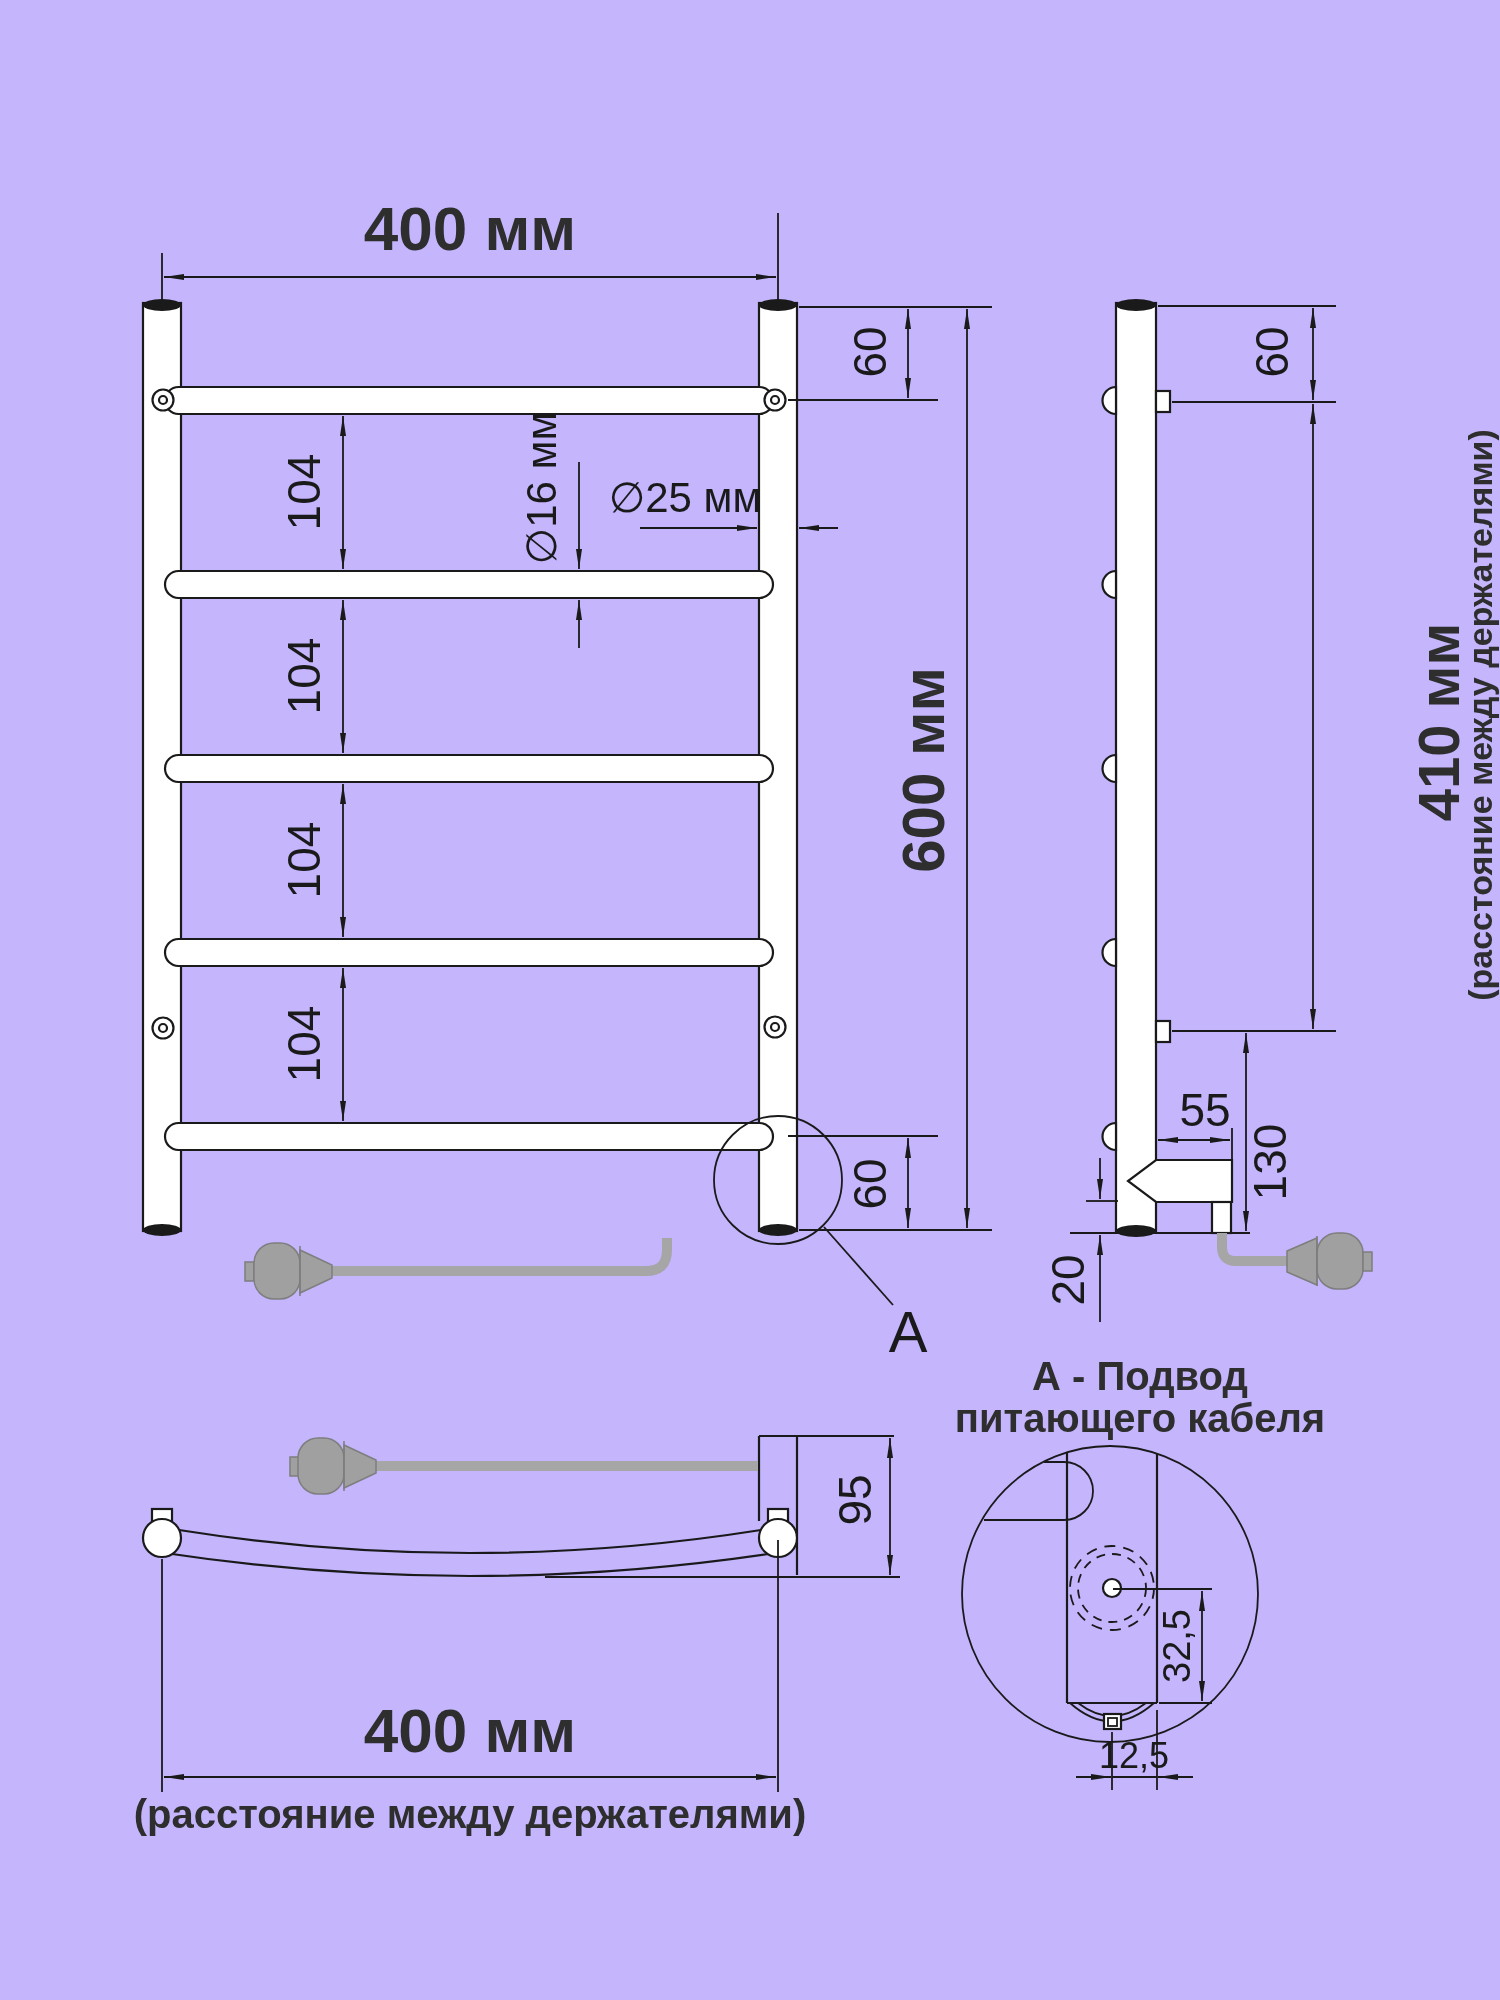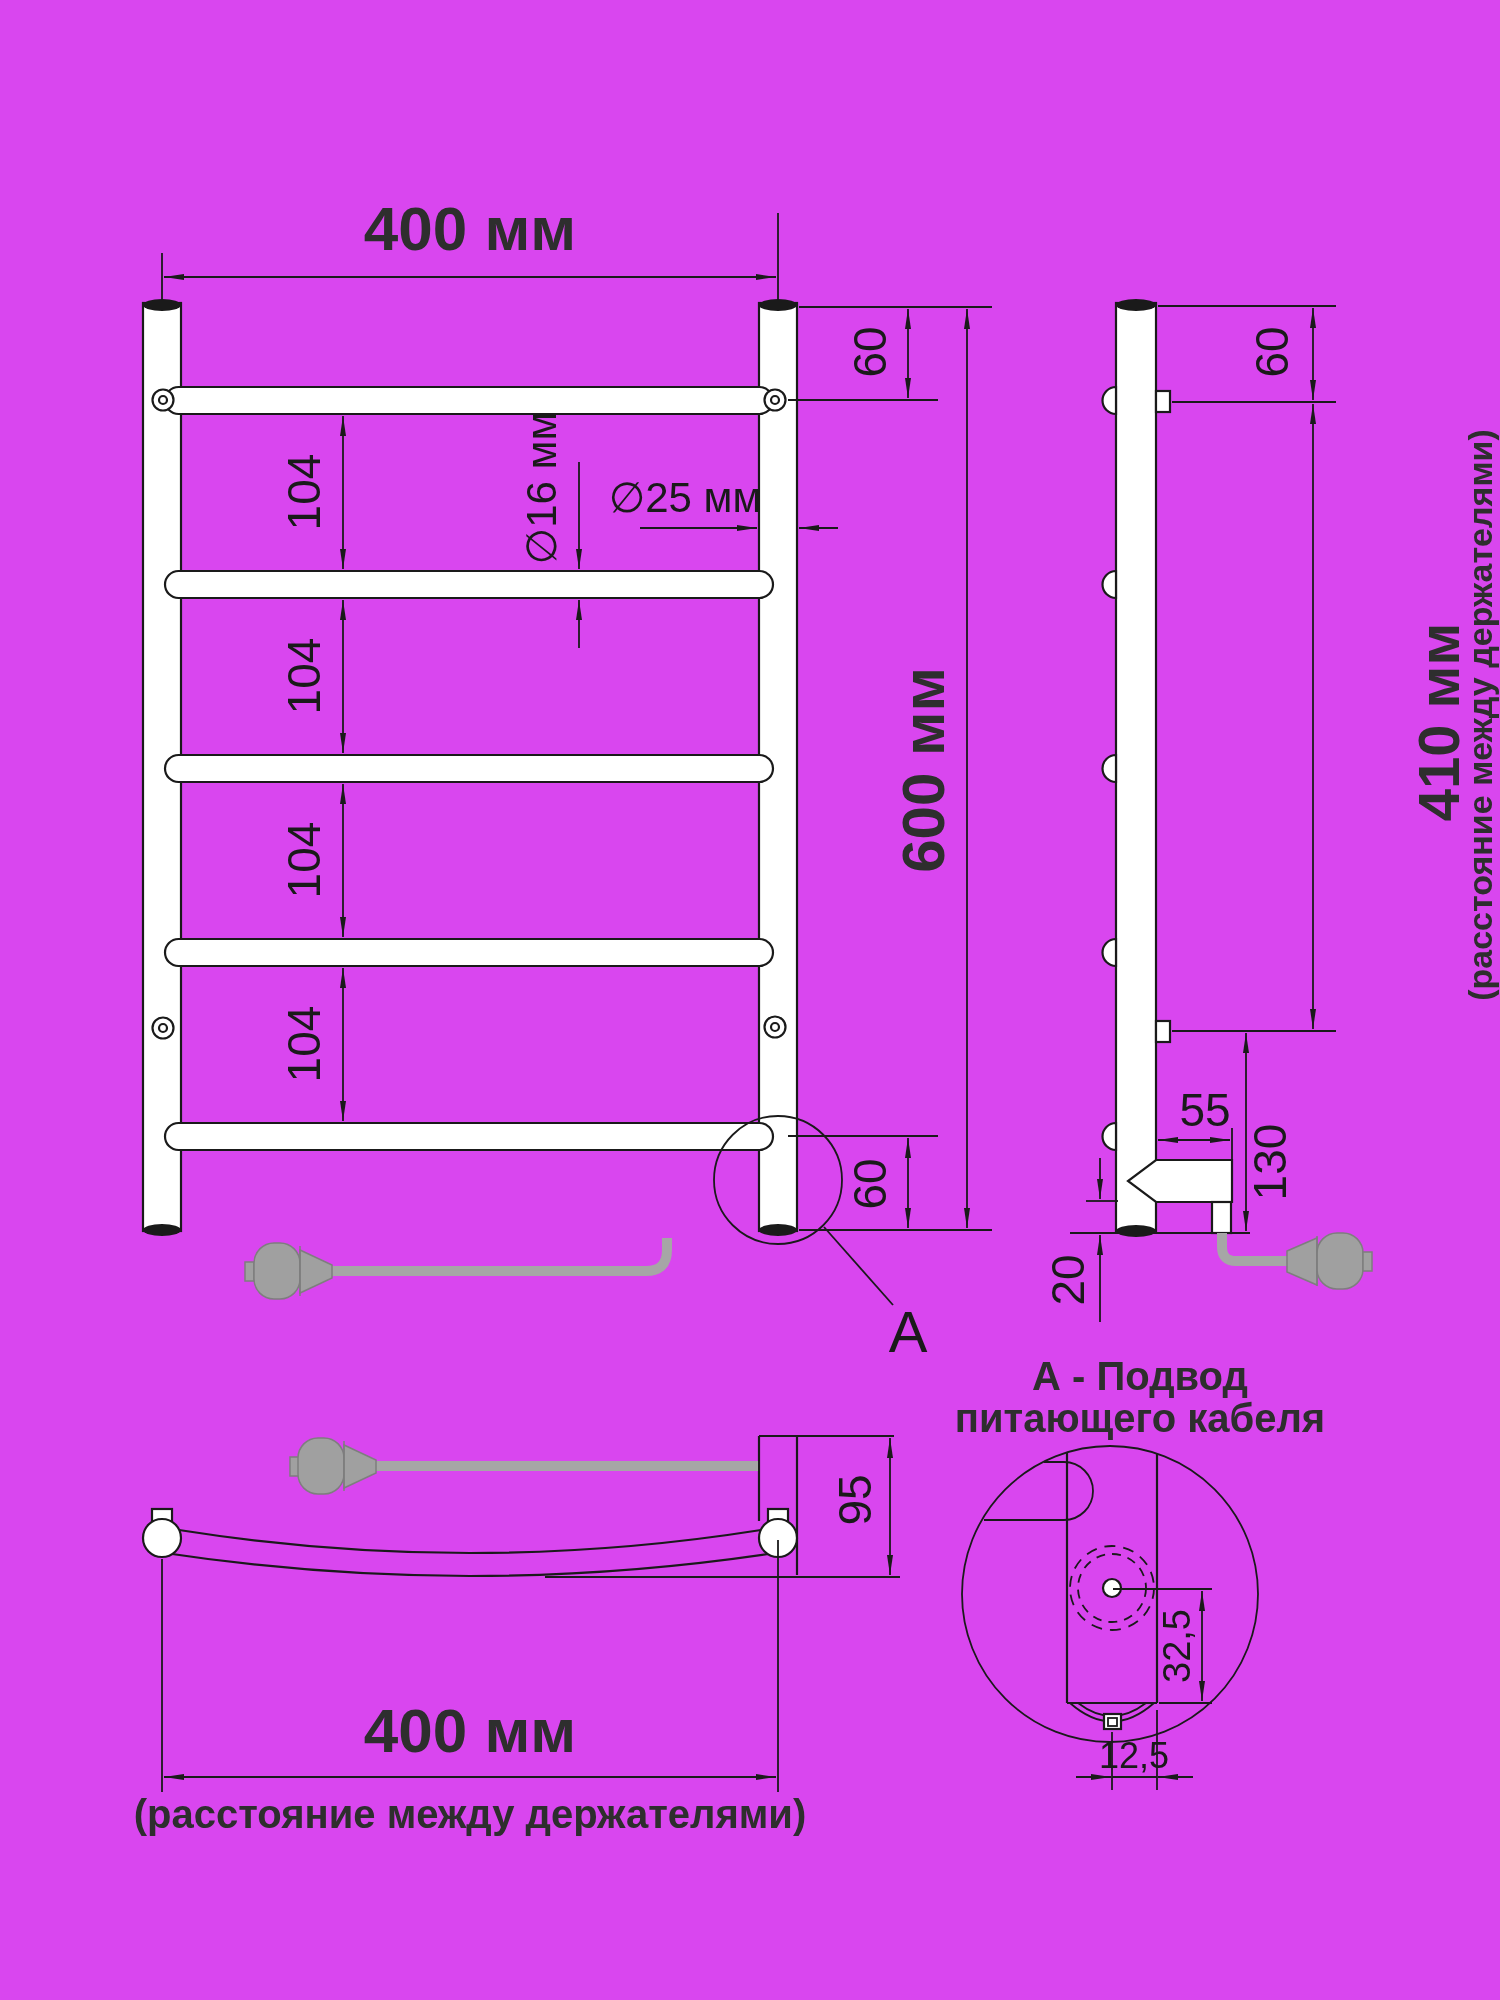--- a/index.html
+++ b/index.html
@@ -1,16 +1,16 @@
 <!DOCTYPE html>
 <html><head>
 <meta charset="utf-8">
 <style>
   html,body{margin:0;padding:0;background:#ffffff;}
-  .stage{position:relative;width:1500px;height:2000px;background:#d946ef;overflow:hidden;
+  .stage{position:relative;width:1500px;height:2000px;background:#c4b5fd;overflow:hidden;
          font-family:"Liberation Sans","DejaVu Sans",sans-serif;}
   svg{position:absolute;left:0;top:0;}
   svg text{fill:#1a1a1a;font-family:"Liberation Sans","DejaVu Sans",sans-serif;}
   .dimnum{font-size:46px;font-weight:400;}
   .dimnum-s{font-size:42px;font-weight:400;}
   .dimnum-xs{font-size:38px;font-weight:400;}
   .biglabel{font-size:62px;font-weight:700;fill:#2e2e2e;}
   .biglabel-v{font-size:58px;font-weight:700;fill:#2e2e2e;}
   .notelabel{font-size:40px;font-weight:700;fill:#2e2e2e;}
   .notelabel-v{font-size:34px;font-weight:700;fill:#2e2e2e;}

